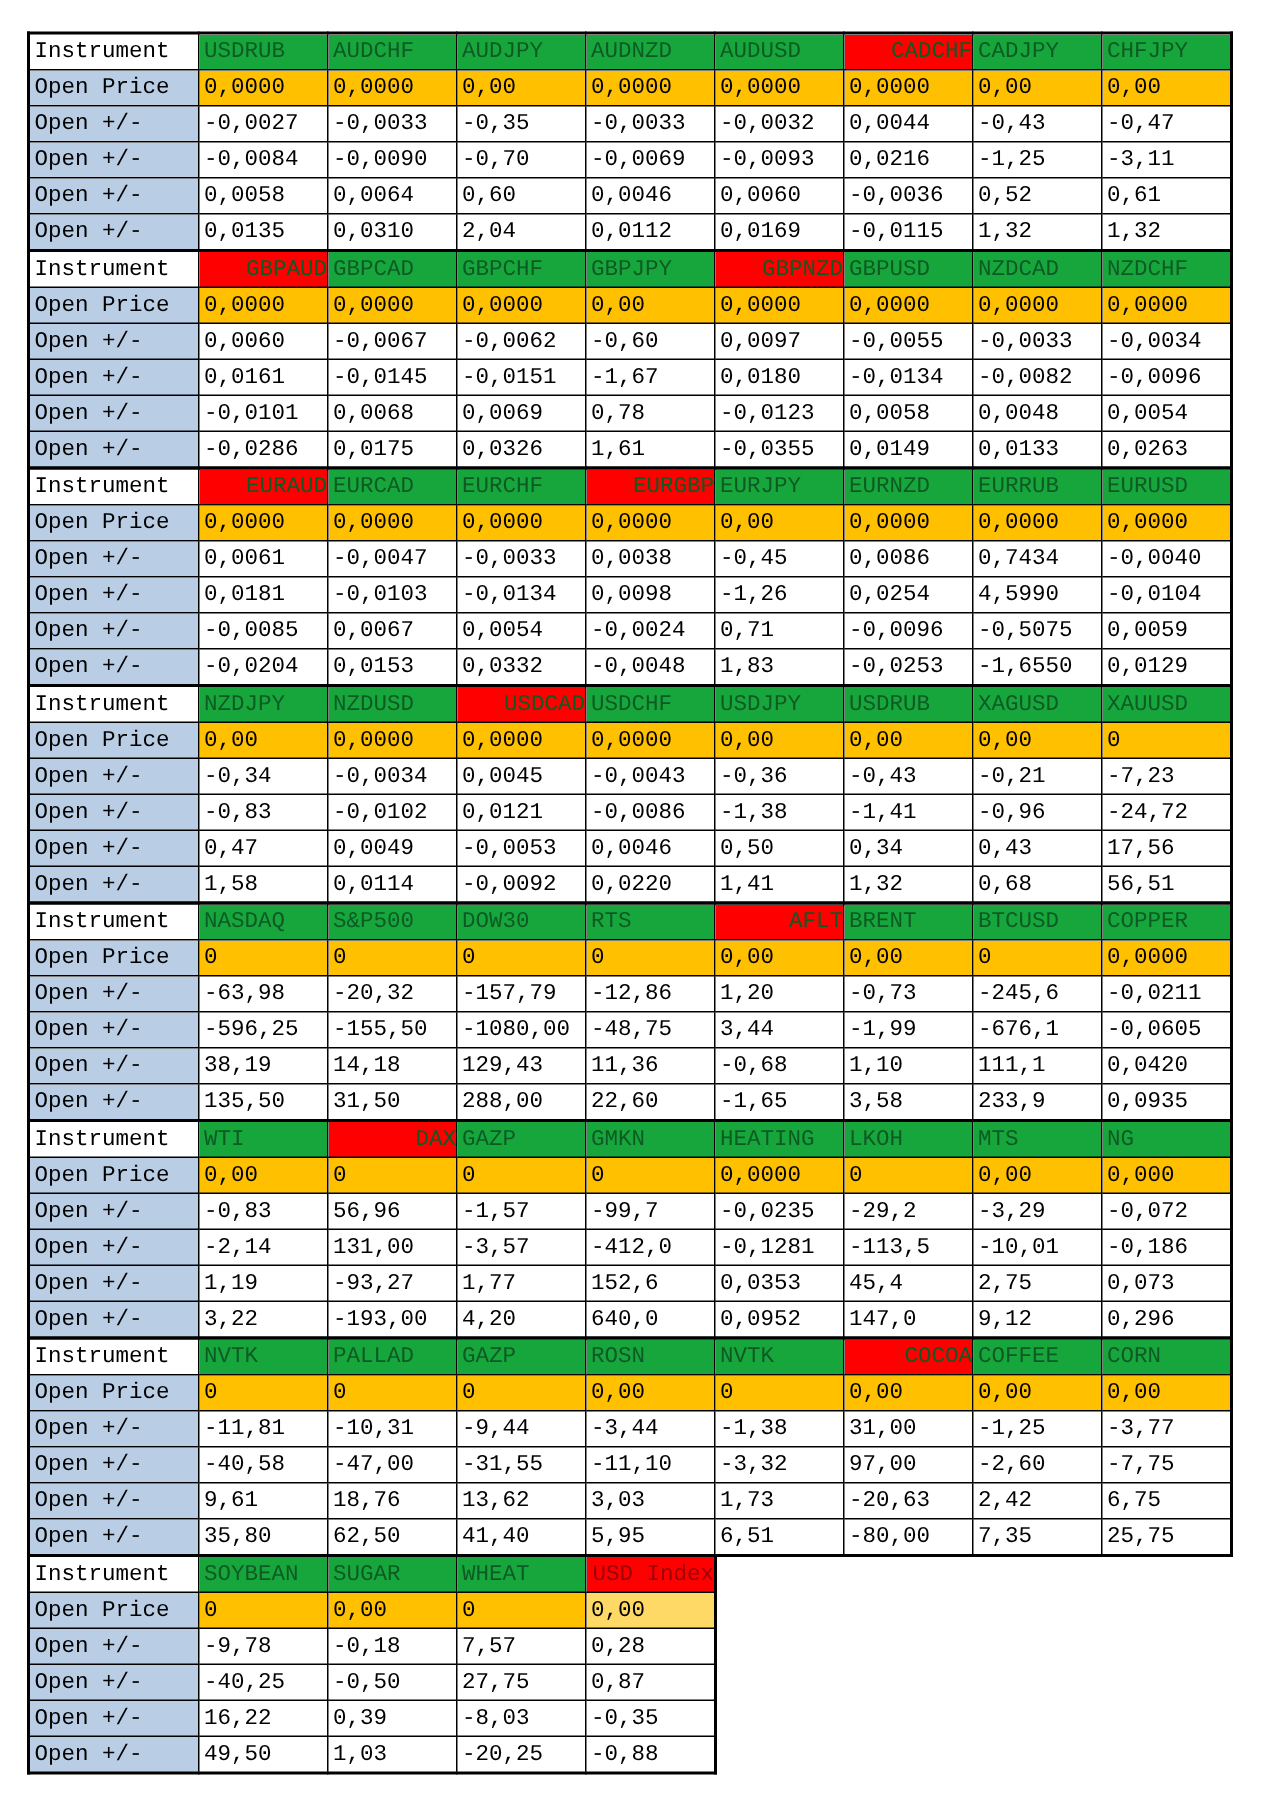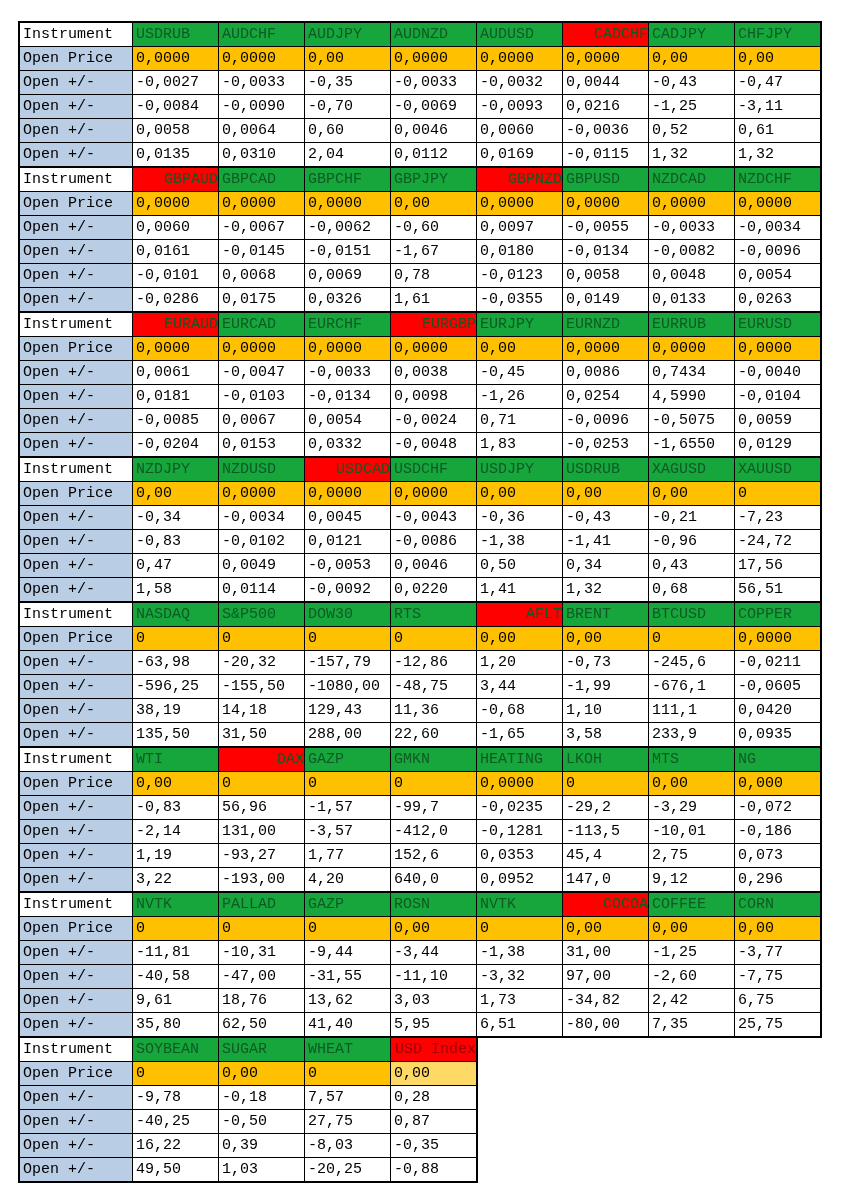--- a/index.html
+++ b/index.html
@@ -507,21 +507,21 @@
           <td class="val">-2,60</td>
           <td class="val">-7,75</td>
         </tr>
         <tr>
           <td class="rowlabel lbl-blue">Open +/-</td>
           <td class="val">9,61</td>
           <td class="val">18,76</td>
           <td class="val">13,62</td>
           <td class="val">3,03</td>
           <td class="val">1,73</td>
-          <td class="val">-34,82</td>
+          <td class="val">-20,63</td>
           <td class="val">2,42</td>
           <td class="val">6,75</td>
         </tr>
         <tr>
           <td class="rowlabel lbl-blue">Open +/-</td>
           <td class="val">35,80</td>
           <td class="val">62,50</td>
           <td class="val">41,40</td>
           <td class="val">5,95</td>
           <td class="val">6,51</td>

